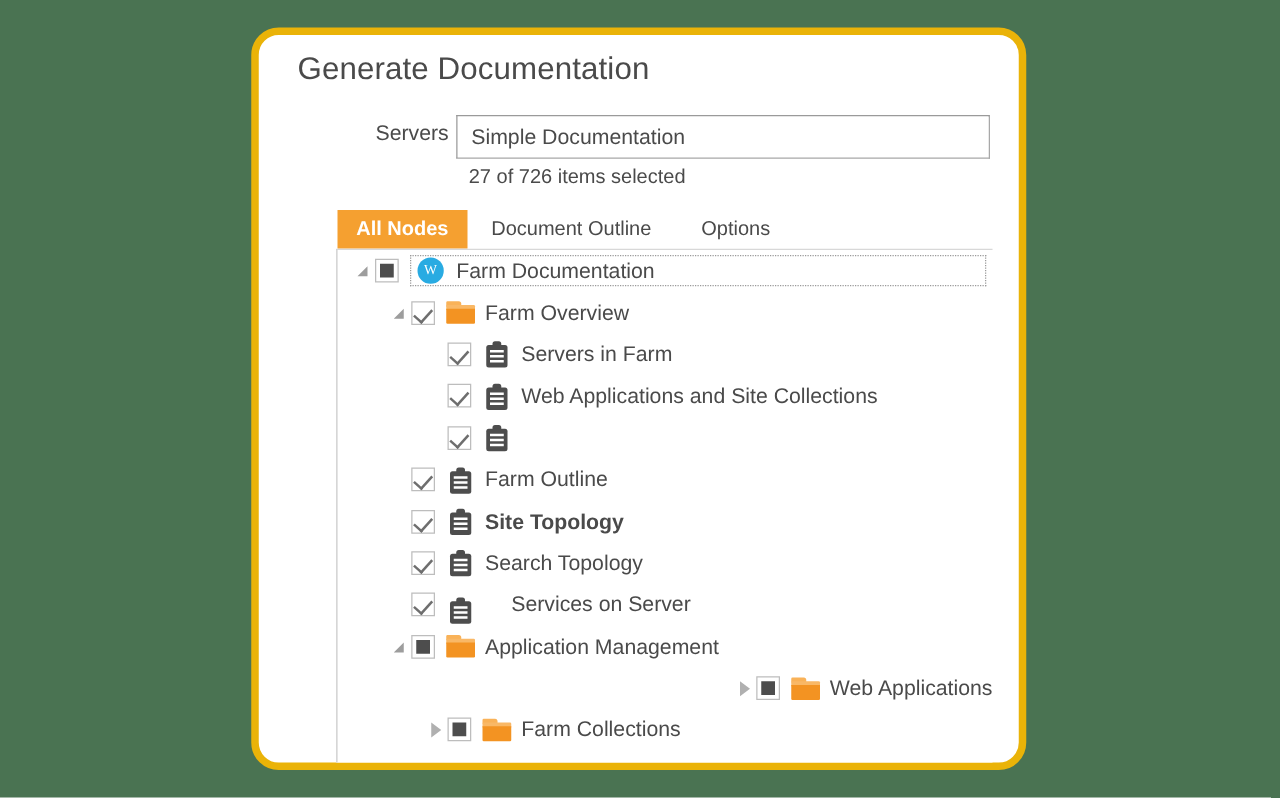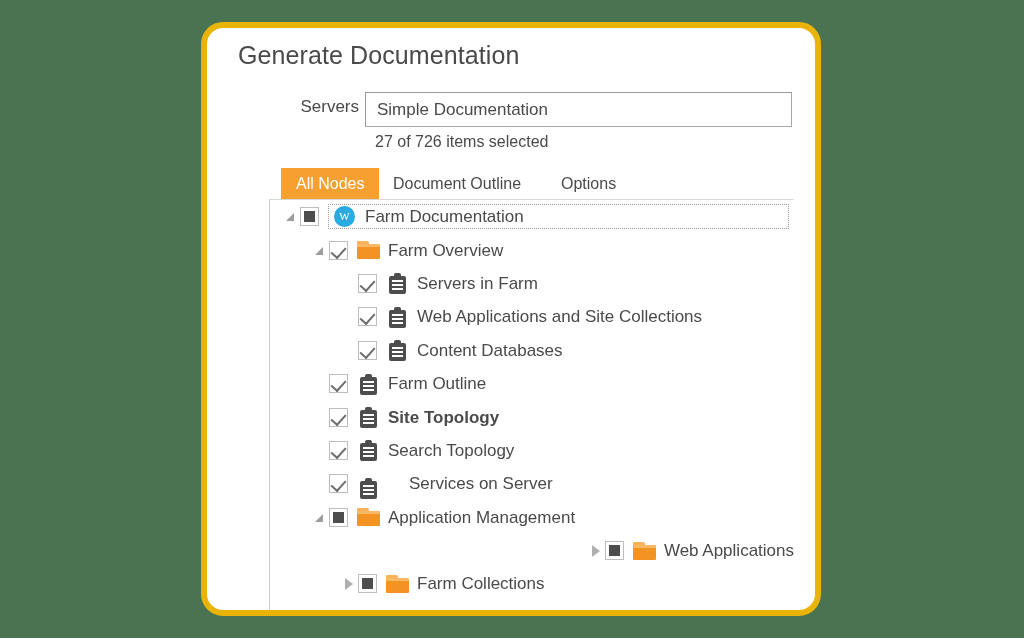--- a/index.html
+++ b/index.html
@@ -296,21 +296,21 @@
     <div class="title">Generate Documentation</div>
 
     <div class="template-row">
       <div class="template-label">Servers</div>
       <input class="template-input" type="text" value="Simple Documentation" style="">
     </div>
 
     <div class="items-selected">27 of 726 items selected</div>
 
     <div class="tabstrip" id="tabstrip">
-        <div class="tab active" style="left: 12px;">All Nodes</div>
+        <div class="tab active" style="left: 1px; font-weight: bold;">All Nodes</div>
         <div class="tab" style="left: 109px;">Document Outline</div>
         <div class="tab" style="left: 277px;">Options</div>
       </div>
 
     <div class="tree-panel" id="tree-panel">
         <div class="tree-row focused" style="padding-left: 12px;">
           <span class="expander open"></span>
           <span class="cbox partial"></span>
           <div style="display: flex; align-items: center; flex: 1 1 auto; height: 25px; border: 1px dotted rgb(154, 154, 154); padding-left: 5px; margin-right: 5px; min-width: 0px;">
             <span class="nicon">
@@ -371,21 +371,20 @@
           <span style="display: flex; align-items: center; min-width: 0px;">
             <span class="nicon">
               <span class="ico-clip">
                 <span class="c-clasp"></span>
                 <span class="c-board"></span>
                 <span class="c-line c-l1"></span>
                 <span class="c-line c-l2"></span>
                 <span class="c-line c-l3"></span>
               </span>
             </span>
-            <span class="nlabel">Content Databases</span>
           </span>
         </div>
         <div class="tree-row" style="padding-left: 41px;">
           <span class="expander none"></span>
           <span class="cbox checked"></span>
           <span style="display: flex; align-items: center; min-width: 0px;">
             <span class="nicon">
               <span class="ico-clip">
                 <span class="c-clasp"></span>
                 <span class="c-board"></span>

